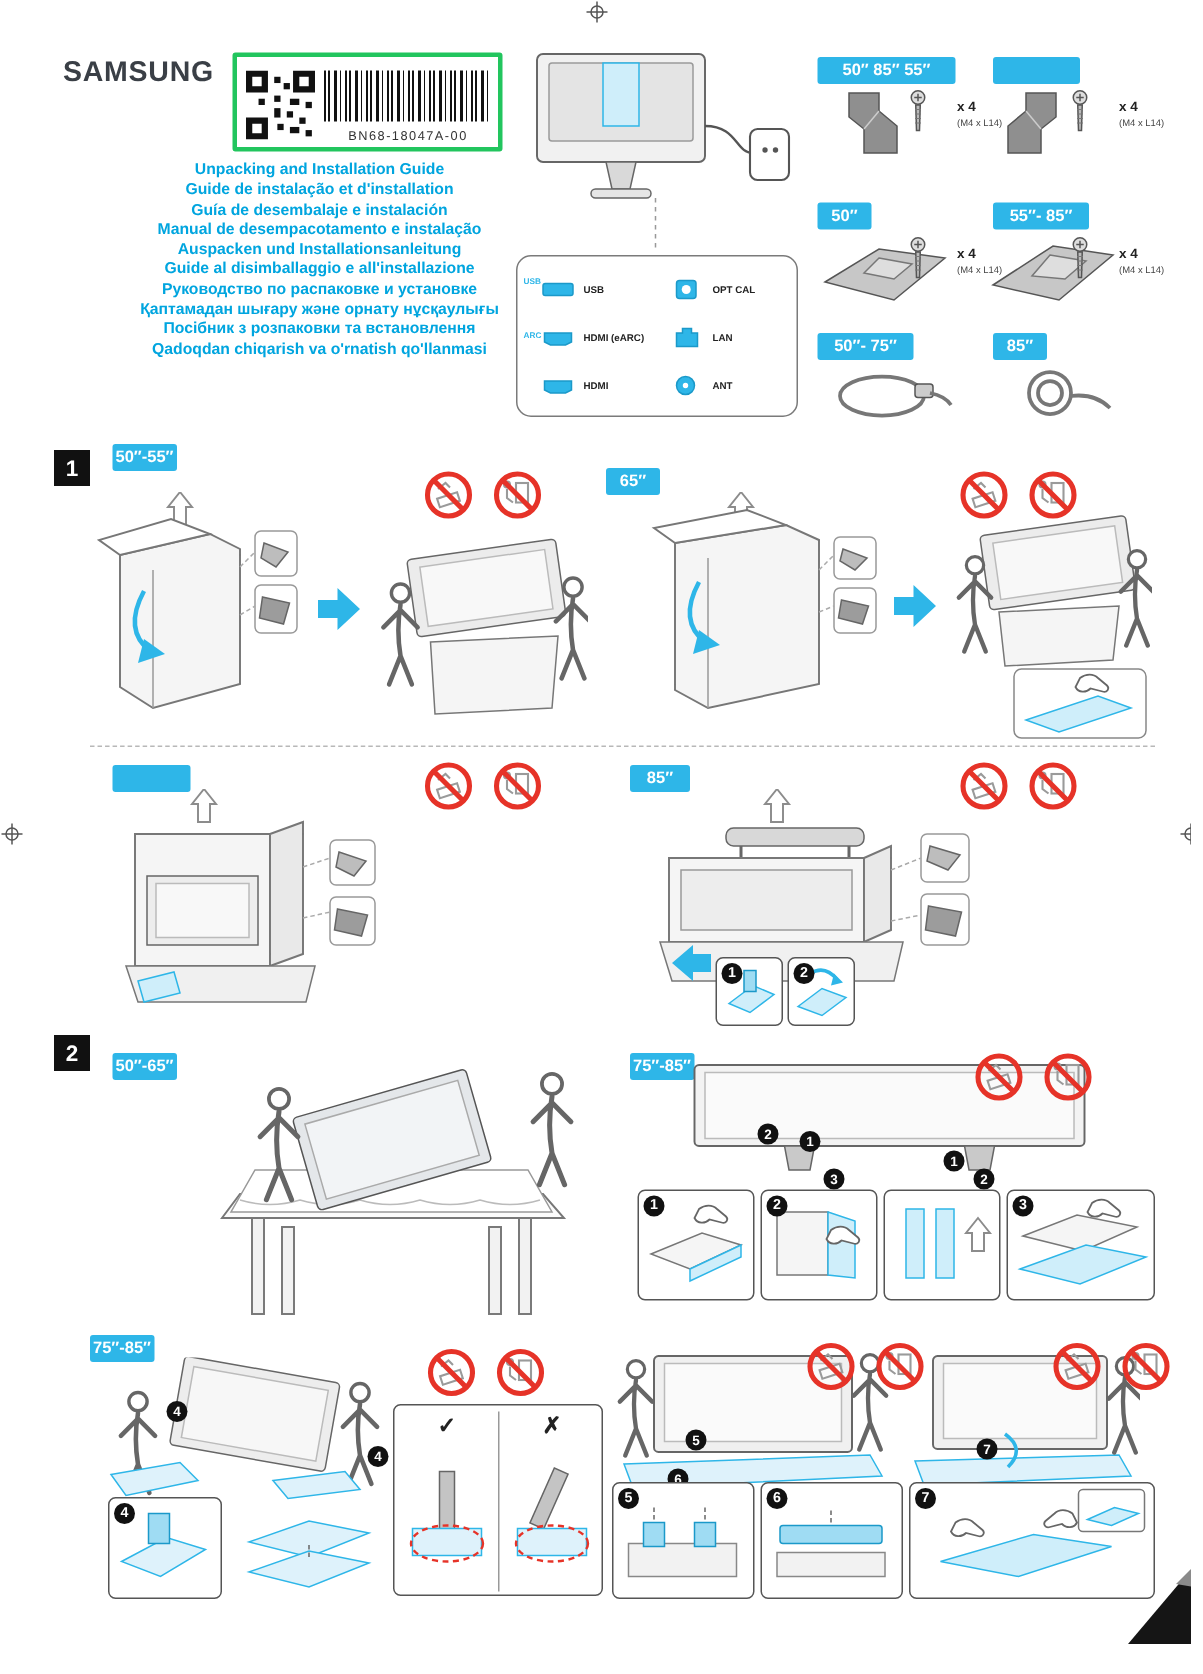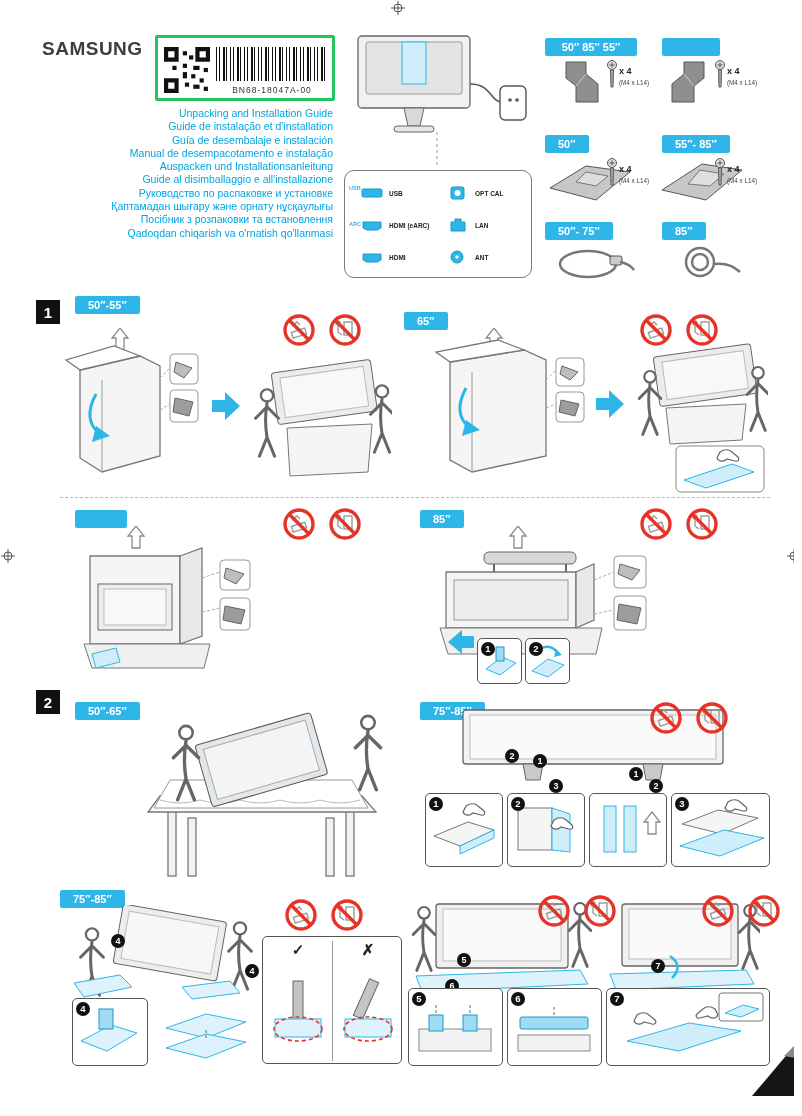--- a/index.html
+++ b/index.html
@@ -2,36 +2,36 @@
 <html><head>
 <meta charset="utf-8">
 <style>
   *{margin:0;padding:0;box-sizing:border-box}
   html,body{background:#ffffff}
   body{font-family:"Liberation Sans", sans-serif;}
   .page{position:relative;width:794px;height:1116px;background:#fff;overflow:hidden}
   .abs{position:absolute}
   :root{--cyan:#2eb6e8;--cyan-d:#1b99c9;--cyan-l:#cfeefa;--ink:#3a3f46}
   .badge{position:absolute;background:var(--cyan);color:#fff;font-weight:bold;
-         font-size:11px;line-height:18px;height:18px;padding:0 13px;border-radius:2px;
+         font-size:11px;line-height:18px;height:18px;padding:0 2px;border-radius:2px;
          white-space:nowrap;text-align:center}
   .secnum{position:absolute;width:24px;height:24px;background:#111;color:#fff;
           font-size:15px;font-weight:bold;display:flex;align-items:center;justify-content:center}
   .circ{display:inline-flex;width:14px;height:14px;border-radius:50%;background:#111;color:#fff;
         font-size:9.5px;font-weight:bold;align-items:center;justify-content:center;line-height:1}
   .panel{position:absolute;border:1.3px solid #555;border-radius:5px;background:#fff}
   .panel>.circ{position:absolute;top:3px;left:3px;z-index:2}
   .brand{font-size:19px;font-weight:800;letter-spacing:.5px;color:var(--ink)}
-  .titles{color:#00a5df;font-weight:normal;font-size:10.5px;line-height:13.3px;text-align:right}
+  .titles{color:#00a5df;font-weight:bold;font-size:10.5px;line-height:13.3px;text-align:center}
   .titles span{display:block}
   .labelbox{border:3px solid #22c55e;border-radius:2px;background:#fff}
   .modelcode{font-size:8.5px;letter-spacing:1px;color:#333;text-align:center}
   .barcode{background:repeating-linear-gradient(90deg,#111 0 1.5px,#fff 1.5px 3px,#111 3px 4px,
            #fff 4px 7px,#111 7px 9px,#fff 9px 10.5px,#111 10.5px 11.5px,#fff 11.5px 14px)}
-  .screwset{display:flex;gap:1px;align-items:flex-start}
+  .screwset{display:flex;gap:20px;align-items:flex-start}
   .screwlbl{font-size:9px;font-weight:bold;color:#222;line-height:10px;margin-top:6px}
   .screwlbl small{display:block;font-size:6.3px;font-weight:normal;color:#444;margin-top:2px}
   .dashsep{position:absolute;border-top:1.6px dashed #b8b8b8}
   .ports{border:1.5px solid #7a7a7a;border-radius:10px;padding:8px 6px 6px 16px;
          display:grid;grid-template-columns:1fr 1fr;grid-auto-rows:1fr;gap:4px 8px}
   .port{display:flex;align-items:center;gap:4px}
   .port span{font-size:6.5px;font-weight:bold;color:#222;white-space:nowrap}
   .sidelabel{position:absolute;font-size:5.5px;font-weight:bold;color:var(--cyan)}
   .checkmark{font-size:15px;font-weight:bold;color:#222;text-align:center;display:block}
   svg text{font-family:"Liberation Sans",sans-serif}

